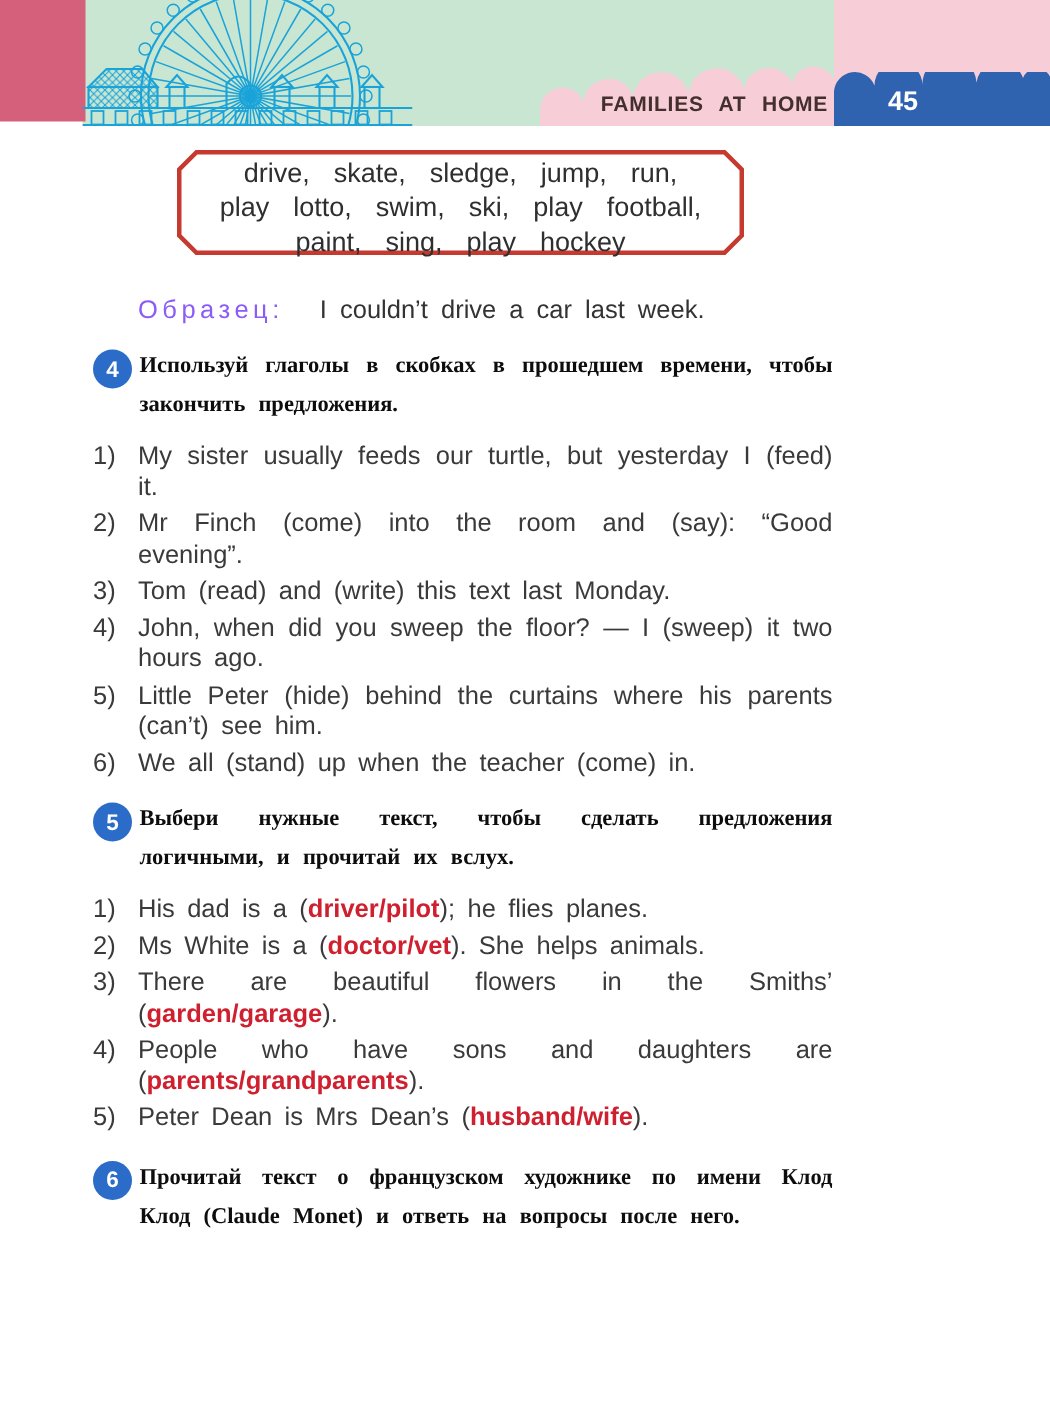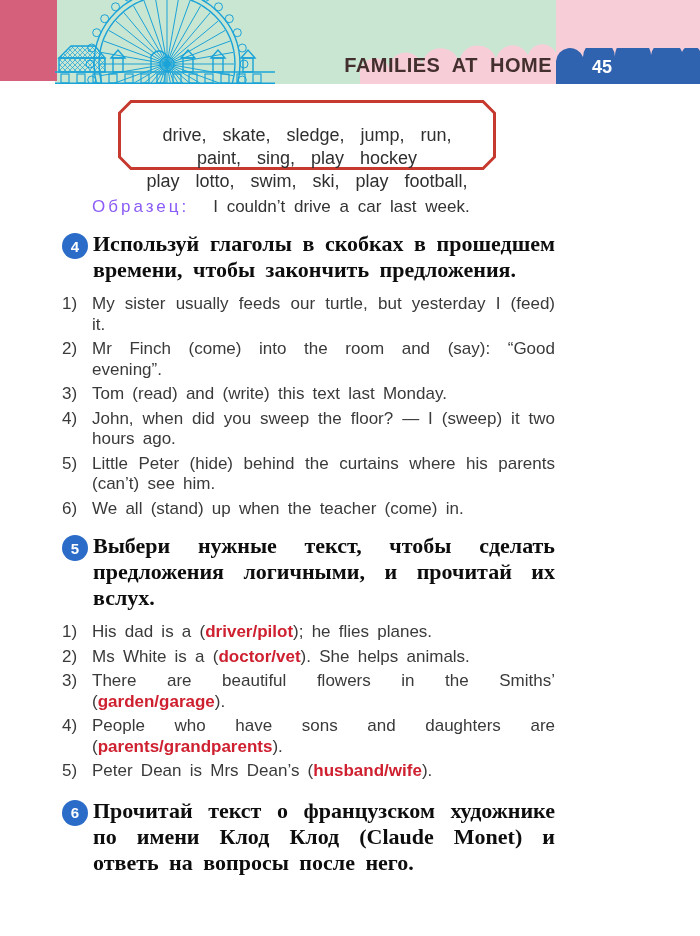--- a/index.html
+++ b/index.html
@@ -7,47 +7,47 @@
         font-family:"Liberation Sans",sans-serif;}
 
   
   .hdr{position:absolute;left:0;top:0;width:700px;height:84px;background:#fff;}
   .mint{position:absolute;left:55px;top:0;right:0;height:84px;background:#c9e6d2;}
   .rose{position:absolute;left:0;top:0;width:57px;height:81px;background:#d4607c;}
   .wheel{position:absolute;left:55px;top:0;width:220px;height:84px;}
   .pinkblock{position:absolute;right:0;top:0;width:144px;height:84px;background:#f7cdd7;}
   .titleblob{position:absolute;right:144px;bottom:0;width:196px;height:42px;}
   .titleblob svg{position:absolute;left:0;top:0;}
-  .titleblob .ttl{position:absolute;right:4px;bottom:7px;font-size:20px;font-weight:bold;
+  .titleblob .ttl{position:absolute;right:4px;bottom:7px;font-size:14px;font-weight:bold;
                   letter-spacing:.5px;word-spacing:6px;color:#43302e;white-space:nowrap;}
   .pagebadge{position:absolute;right:0;bottom:0;width:144px;height:36px;}
   .pagebadge svg{position:absolute;left:0;top:0;}
   .pagebadge .num{position:absolute;left:36px;bottom:6px;font-size:18px;font-weight:bold;color:#fff;}
 
   
   .main{position:absolute;left:0;top:84px;width:700px;box-sizing:border-box;
         padding:0 145px 0 62px;}
 
   
   .wordbox{position:relative;margin:16px 0 0 56px;width:378px;height:70px;}
   .wordbox svg{position:absolute;left:0;top:0;}
-  .wordbox .lines{position:relative;padding-top:24px;text-align:center;
+  .wordbox .lines{position:relative;padding-top:4px;text-align:center;
                   font-size:18px;line-height:23px;color:#2f2f2f;word-spacing:11px;}
 
   
   .example{margin:27px 0 0 30px;font-size:17px;color:#333;word-spacing:4px;}
   .example .lbl{letter-spacing:3px;margin-right:24px;color:#8b5cf6;}
 
   
   .exh{display:flex;margin-top:14px;}
   .badge{flex:0 0 26px;width:26px;height:26px;border-radius:50%;background:#2b6cc8;color:#fff;
          font-family:"Liberation Sans",sans-serif;font-weight:bold;font-size:15px;
          display:flex;align-items:center;justify-content:center;margin:2px 5px 0 0;}
   .ins{margin:0;flex:1;font-family:"Liberation Serif",serif;font-weight:bold;
-       font-size:22px;line-height:26px;text-align:justify;color:#0d0d0d;word-spacing:5px;}
+       font-size:15px;line-height:26px;text-align:justify;color:#0d0d0d;word-spacing:5px;}
 
   
   .items{list-style:none;margin:11px 0 0;padding:0;}
   .items li{display:flex;margin-bottom:4px;font-size:17px;line-height:20.5px;color:#3a3a3a;}
   .items .n{flex:0 0 30px;}
   .items .t{flex:1;text-align:justify;word-spacing:3.5px;}
   .red{color:#cf2030;font-weight:bold;}
 
   
   .reading{margin:13px 0 0;font-size:17px;line-height:21.5px;color:#3a3a3a;
@@ -192,22 +192,22 @@
   </div>
 
   <div class="main">
 
     <div class="wordbox">
       <svg width="378" height="70" viewBox="0 0 378 70">
         <polygon points="13,1.5 365,1.5 376.5,13 376.5,57 365,68.5 13,68.5 1.5,57 1.5,13" fill="none" stroke="#c6392f" stroke-width="3"></polygon>
       </svg>
       <div class="lines">
         <div>drive, skate, sledge, jump, run,</div>
+        <div>play lotto, swim, ski, play football,</div>
         <div>paint, sing, play hockey</div>
-        <div>play lotto, swim, ski, play football,</div>
       </div>
     </div>
 
     <p class="example"><span class="lbl">Образец:</span><span>I couldn’t drive a car last week.</span></p>
 
     <section>
       <div class="exh">
         <span class="badge">4</span>
         <p class="ins">Используй глаголы в скобках в прошедшем вре­мени, чтобы закончить предложения.</p>
       </div>

